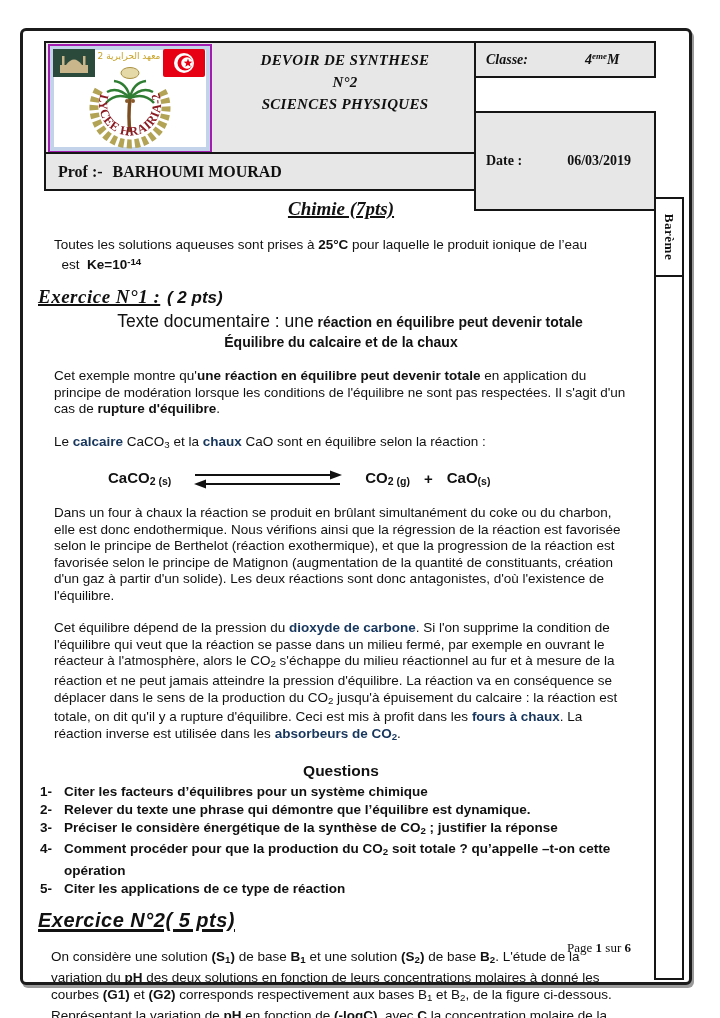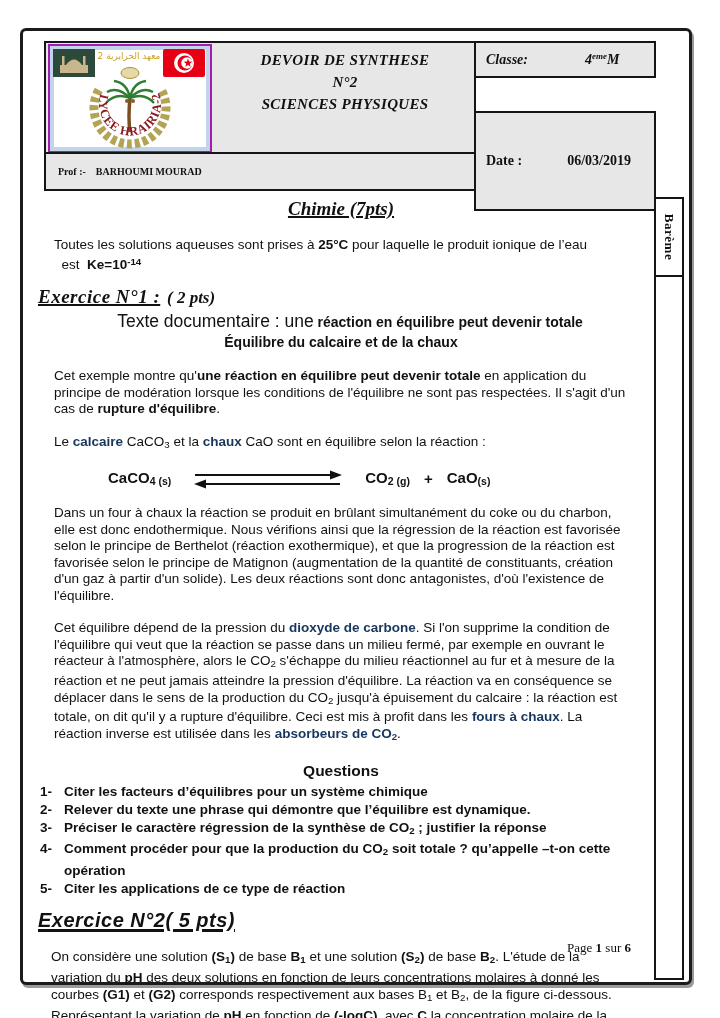--- a/index.html
+++ b/index.html
@@ -9,21 +9,21 @@
   .page{position:absolute;left:20px;top:28px;width:672px;height:957px;
         border:3px solid #1b1b1b;border-radius:6px;background:#fff;
         box-shadow:2px 3px 0 0 #9a9a9a;}
 
   
   .header{position:absolute;left:21px;top:10px;width:612px;height:150px;}
   .cell{position:absolute;background:#e7e7e7;border:2px solid #151515;}
   .h-left-top{left:0;top:0;width:432px;height:113px;}
   .h-prof{left:0;top:111px;width:432px;height:39px;display:flex;align-items:center;gap:10px;
           padding-left:12px;font-family:"Liberation Serif","DejaVu Serif",serif;
-          font-weight:700;font-size:10px;}
+          font-weight:700;font-size:16px;}
   .h-right{left:430px;width:182px;display:flex;align-items:center;padding-left:10px;
            font-family:"Liberation Serif","DejaVu Serif",serif;font-weight:700;font-size:14px;gap:39px;}
   .r1{top:0;height:37px;font-style:italic;}
   .r2{top:35px;height:37px;}
   .r3{top:70px;height:100px;}
   .h-right .lab{margin-right:18px;}
   .r3 .lab{margin-right:6px;}
   sup.hdr{font-size:9px;vertical-align:5px;}
 
   .title-block{position:absolute;left:172px;right:2px;top:6px;bottom:0;display:flex;
@@ -45,21 +45,21 @@
   
   .main{position:absolute;left:15px;top:166px;width:606px;font-size:13.5px;line-height:16.5px;}
   .chimie-title{text-align:center;font-family:"Liberation Serif","DejaVu Serif",serif;
         font-weight:700;font-style:italic;font-size:19px;line-height:23px;
         text-decoration:underline;text-decoration-thickness:2px;margin-bottom:3px;}
   .body-text{margin:16px;}
   .intro{line-height:17px;}
   .ex1-heading{margin:5px 0 6px;font-family:"Liberation Serif","DejaVu Serif",serif;
         font-weight:700;font-style:italic;font-size:19px;}
   .ex1-main{text-decoration:underline;text-decoration-thickness:2px;letter-spacing:.5px;}
-  .ex1-pts{font-family:Liberation Serif, serif;font-size:17px;margin-left:2px;}
+  .ex1-pts{font-family:Liberation Sans, sans-serif;font-size:17px;margin-left:2px;}
   .doc-title{text-align:center;margin:4px 0 2px;}
   .doc-big{font-size:17.5px;margin-left:18px;}
   .doc-bold{font-weight:700;font-size:14px;}
   .doc-subtitle{text-align:center;font-weight:700;font-size:14px;margin-bottom:2px;line-height:19px;}
   .equation{margin:8px 0 8px 70px;font-weight:700;font-size:15px;display:flex;
             align-items:center;gap:14px;}
   .equation sub{font-size:10.5px;}
   .eq-arrows{margin:0 8px;}
   .questions-title{text-align:center;font-weight:700;font-size:15.5px;margin:3px 0 2px;line-height:20px;}
   .qlist{font-weight:700;line-height:18px;}
@@ -172,21 +172,21 @@
 
     <div class="doc-title">
       <span class="doc-big">Texte documentaire : une</span><span class="doc-bold">  réaction en équilibre peut devenir totale</span>
     </div>
     <div class="doc-subtitle">Équilibre du calcaire et de la chaux</div>
 
     <div class="body-text"><span>Cet exemple montre qu'</span><span class="seg-b">une réaction en équilibre peut devenir totale</span><span> en application du principe de modération lorsque les conditions de l'équilibre ne sont pas respectées. Il s'agit d'un cas de </span><span class="seg-b">rupture d'équilibre</span><span>.</span></div>
     <div class="body-text"><span>Le </span><span class="seg-n">calcaire</span><span> CaCO</span><sub class="seg-sub">3</sub><span> et la </span><span class="seg-n">chaux</span><span> CaO sont en équilibre selon la réaction :</span></div>
 
     <div class="equation">
-      <span class="eq-term"><span>CaCO</span><sub>4 (s)</sub></span>
+      <span class="eq-term"><span>CaCO</span><sub>2 (s)</sub></span>
       <svg class="eq-arrows" width="150" height="20" viewBox="0 0 150 20">
         <line x1="2" y1="6" x2="140" y2="6" stroke="#111" stroke-width="2"></line>
         <polygon points="137,1.5 149,6 137,10.5" fill="#111"></polygon>
         <line x1="12" y1="15" x2="147" y2="15" stroke="#111" stroke-width="2"></line>
         <polygon points="13,10.5 1,15 13,19.5" fill="#111"></polygon>
       </svg>
       <span class="eq-term"><span>CO</span><sub>2 (g)</sub></span>
       <span class="eq-plus">+</span>
       <span class="eq-term"><span>CaO</span><sub>(s)</sub></span>
     </div>
@@ -200,21 +200,21 @@
       <div class="q">
         <span class="qnum">1-</span>
         <span class="qtext"><span>Citer les facteurs d’équilibres pour un système chimique</span></span>
       </div>
       <div class="q">
         <span class="qnum">2-</span>
         <span class="qtext"><span>Relever du texte une phrase qui démontre que l’équilibre est dynamique.</span></span>
       </div>
       <div class="q">
         <span class="qnum">3-</span>
-        <span class="qtext"><span>Préciser le caractère régression  de  la synthèse de CO</span><sub class="seg-sub">2</sub><span> ; justifier la réponse</span></span>
+        <span class="qtext"><span>Préciser le considère énergétique  de  la synthèse de CO</span><sub class="seg-sub">2</sub><span> ; justifier la réponse</span></span>
       </div>
       <div class="q">
         <span class="qnum">4-</span>
         <span class="qtext"><span>Comment procéder pour  que la production du CO</span><sub class="seg-sub">2</sub><span> soit totale ? qu’appelle –t-on cette opération</span></span>
       </div>
       <div class="q">
         <span class="qnum">5-</span>
         <span class="qtext"><span>Citer les  applications de ce type de réaction</span></span>
       </div>
     </div>

